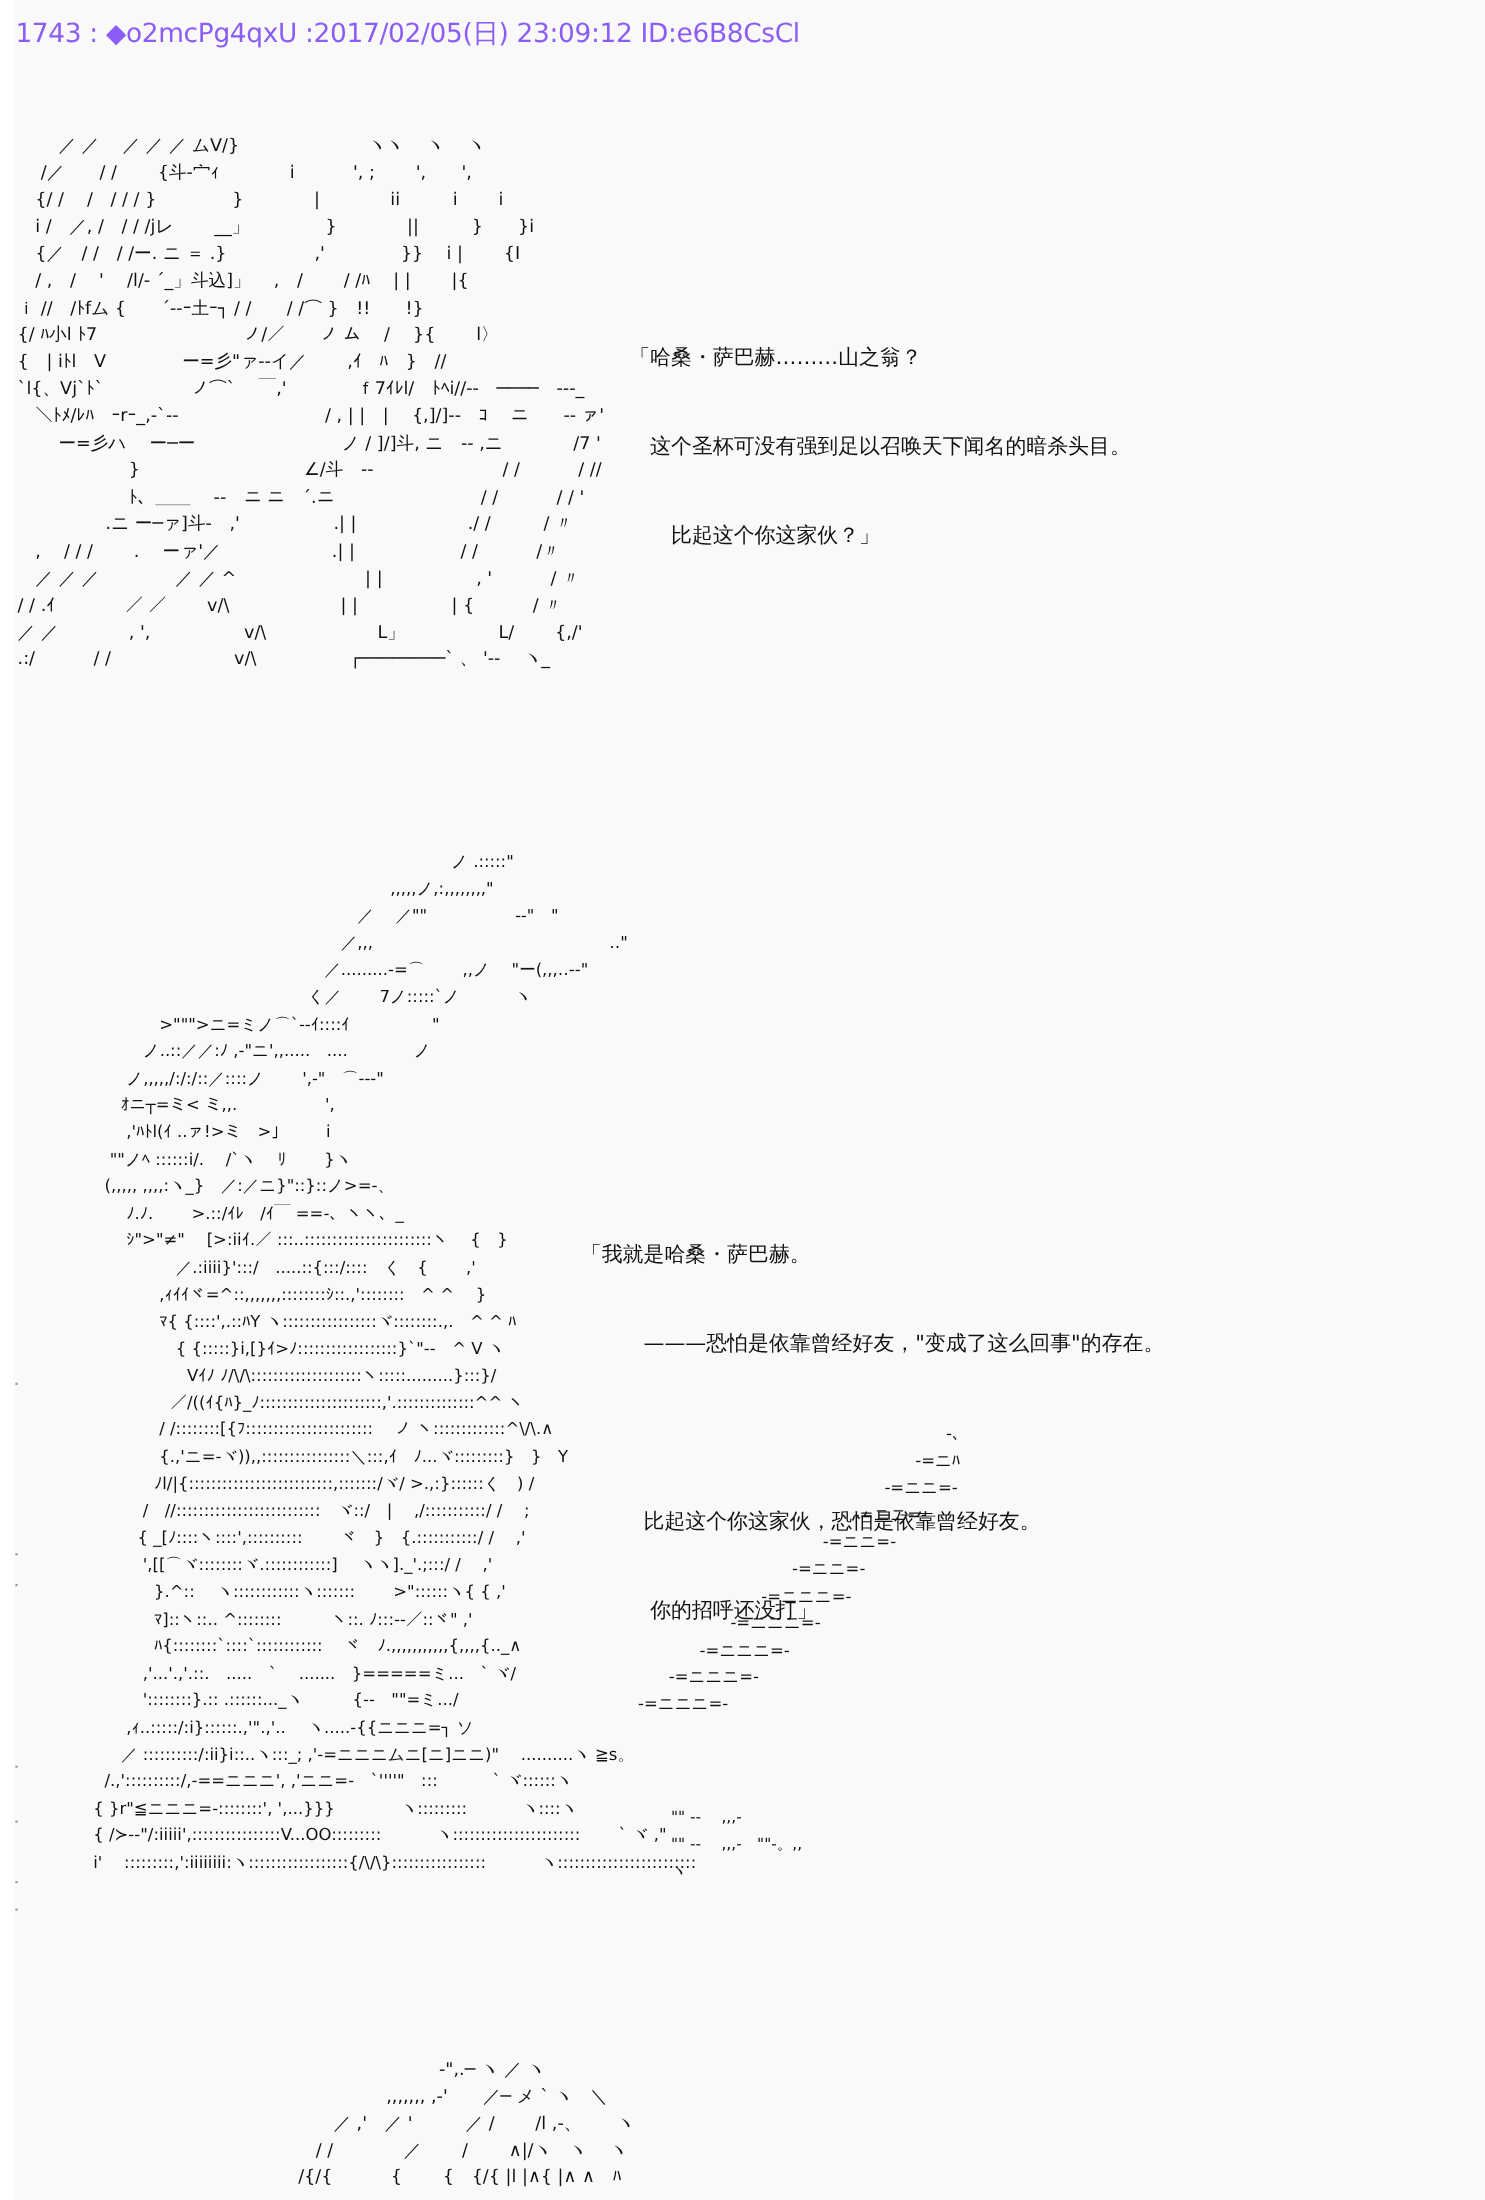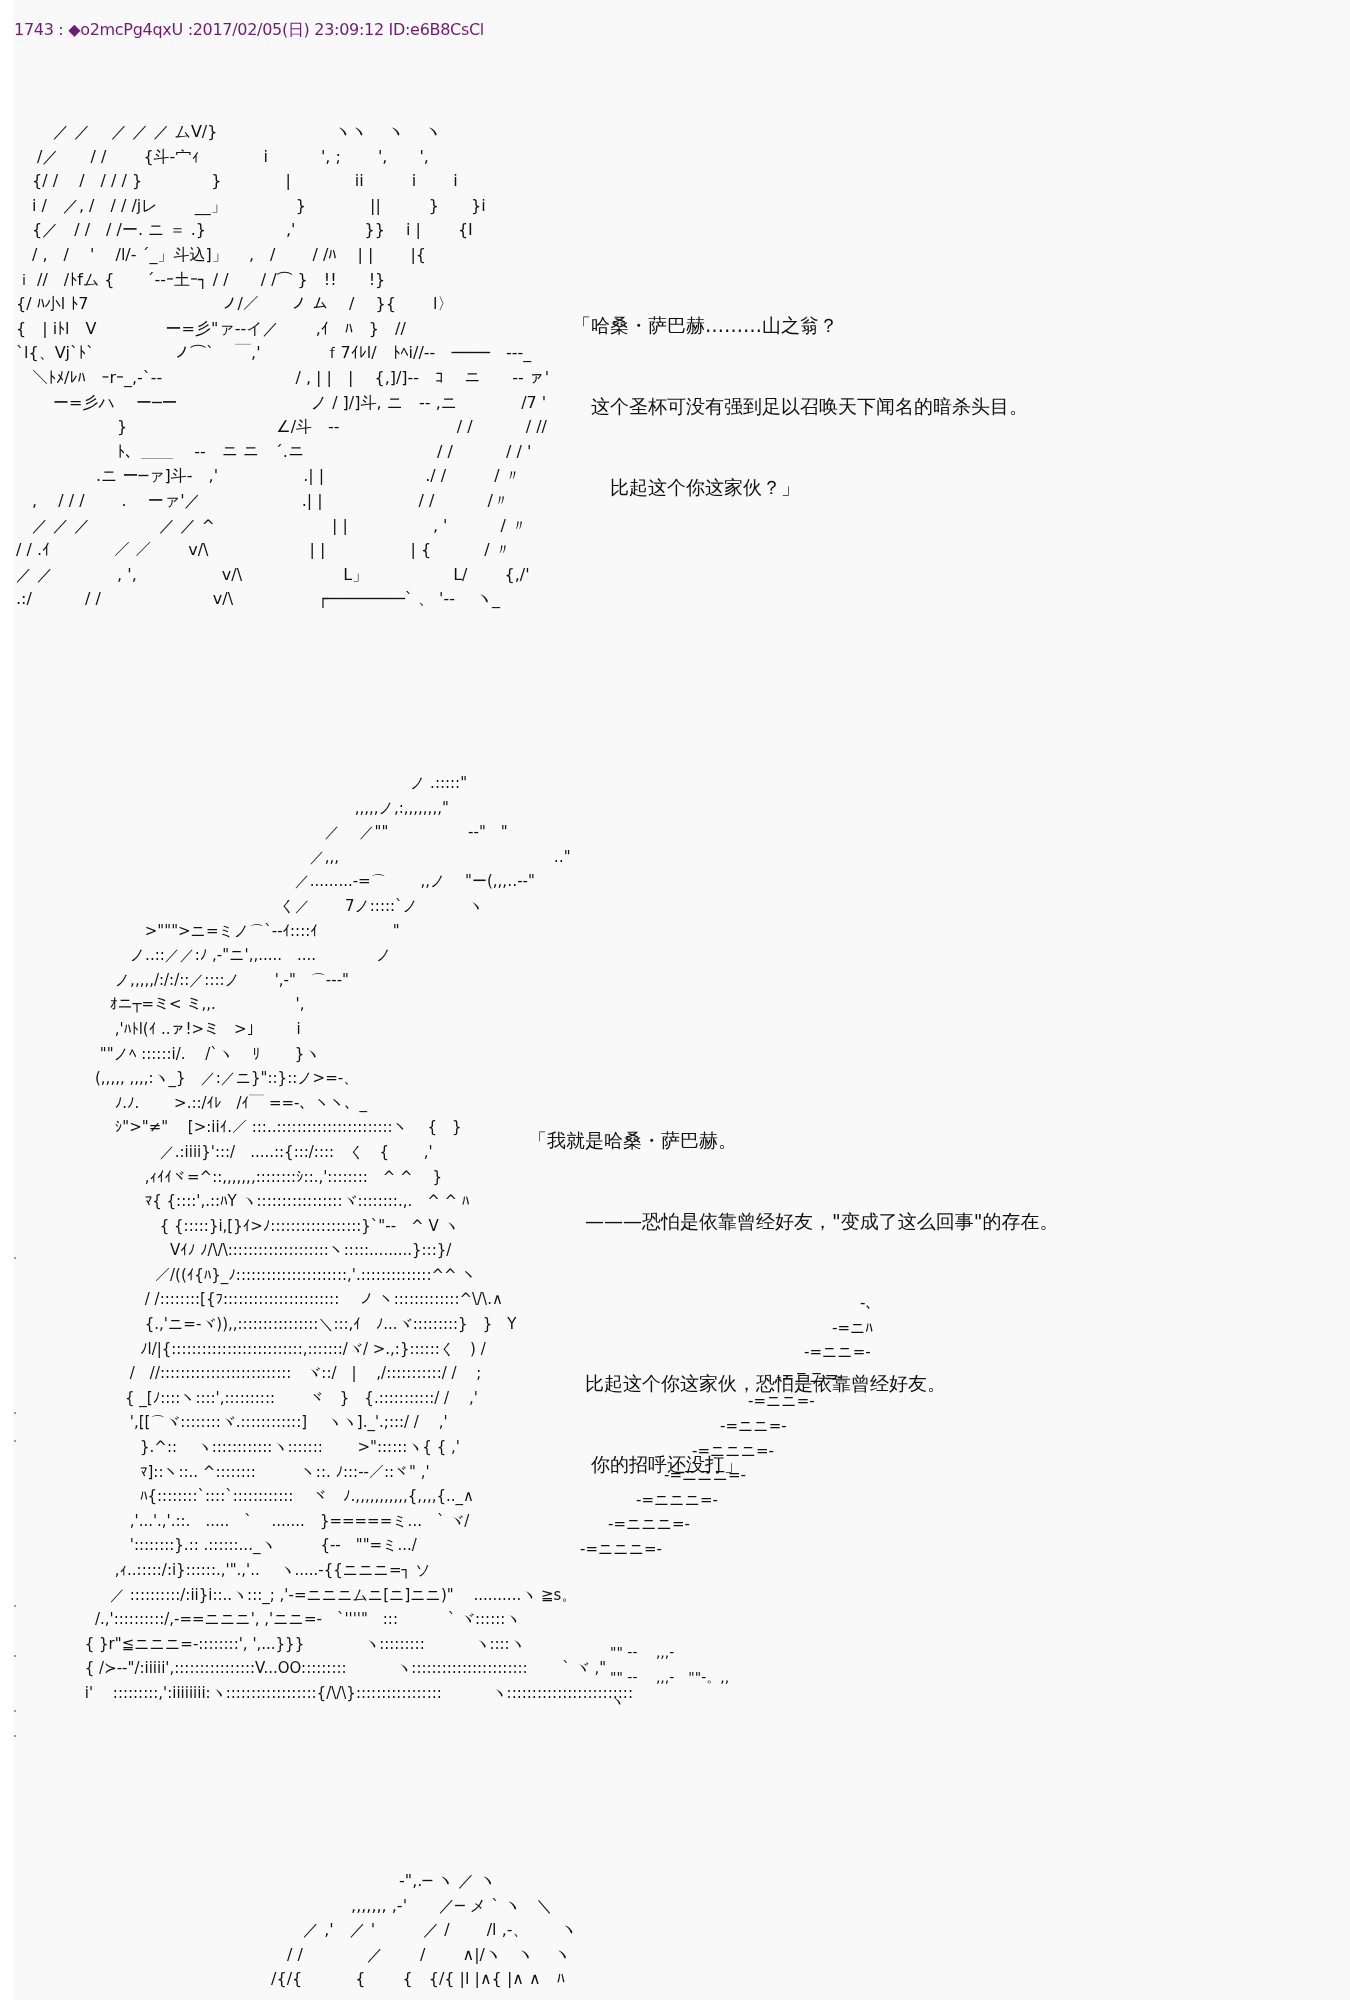--- a/index.html
+++ b/index.html
@@ -20,25 +20,25 @@
       left: 13px;
       top: 0;
       width: 1337px;
       height: 2000px;
       background: #f9f9f9;
     }
     .post-header {
       position: absolute;
       left: 14px;
       top: 18px;
-      font-size: 16px;
+      font-size: 24px;
       line-height: 24px;
       white-space: nowrap;
       letter-spacing: -0.3px;
-      color: #701a75;
+      color: #8b5cf6;
     }
     .aa {
       position: absolute;
       margin: 0;
       font-family: "DejaVu Sans", "Liberation Sans", sans-serif;
       font-size: 16px;
       line-height: 24.6px;
       white-space: pre;
       color: #111;
       letter-spacing: 0px;

